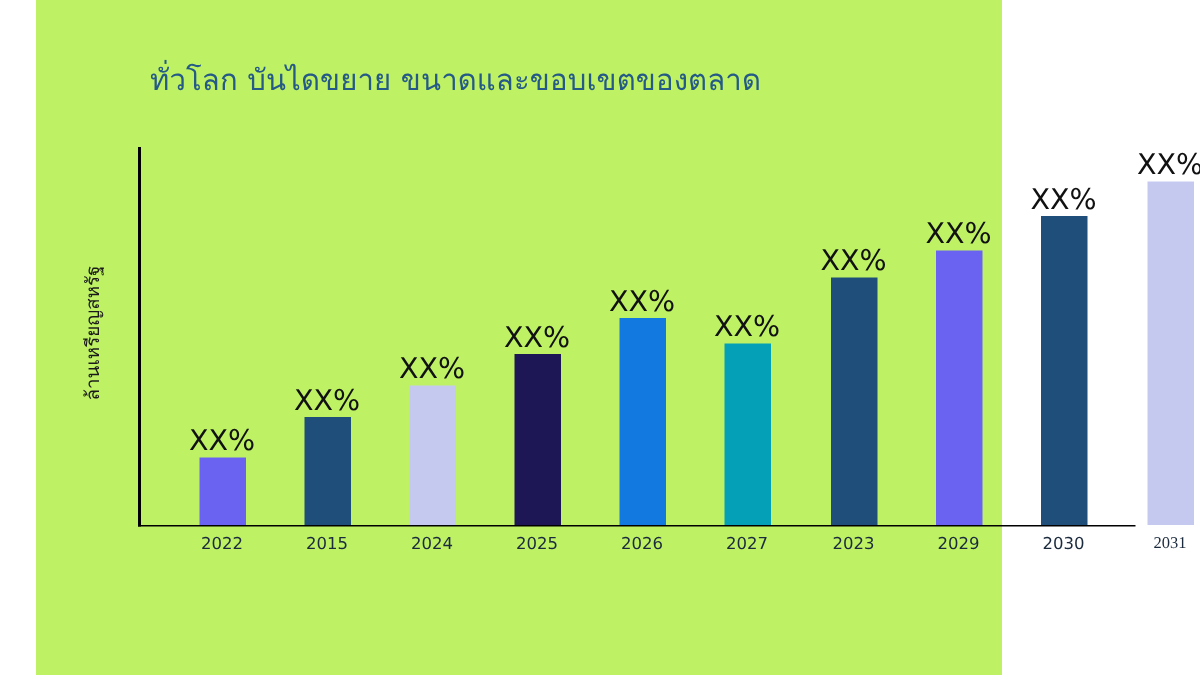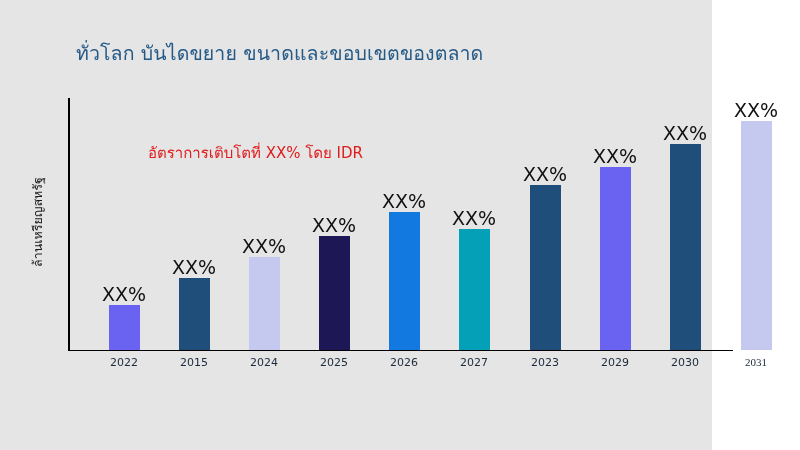--- a/index.html
+++ b/index.html
@@ -11,23 +11,24 @@
   body {
     width: 800px;
     height: 450px;
     font-family: "DejaVu Sans", "Liberation Sans", sans-serif;
     overflow: hidden;
     position: relative;
   }
 
   #canvas {
     position: relative;
-    width: 712px;
+    width: 644px;
     height: 450px;
-    background: #e5e5e5;
+    background: #bef264;
+    margin-left: 24px;
   }
 
   
   #chart-title {
     position: absolute;
     left: 76px;
     top: 38px;
     font-size: 19.5px;
     font-weight: 400;
     color: #255a87;
@@ -160,16 +161,15 @@
         <div class="tick-label" style="left: 334px;">2025</div>
         <div class="tick-label" style="left: 404px;">2026</div>
         <div class="tick-label" style="left: 474px;">2027</div>
         <div class="tick-label" style="left: 545px;">2023</div>
         <div class="tick-label" style="left: 615px;">2029</div>
         <div class="tick-label" style="left: 685px;">2030</div>
         <div class="tick-label" style="left: 756px; font-family: Liberation Serif, serif;">2031</div>
       </div>
   </div>
 
-  <div id="growth-annotation">อัตราการเติบโตที่ XX% โดย IDR</div>
 
 
 </div>
 
 </body></html>

